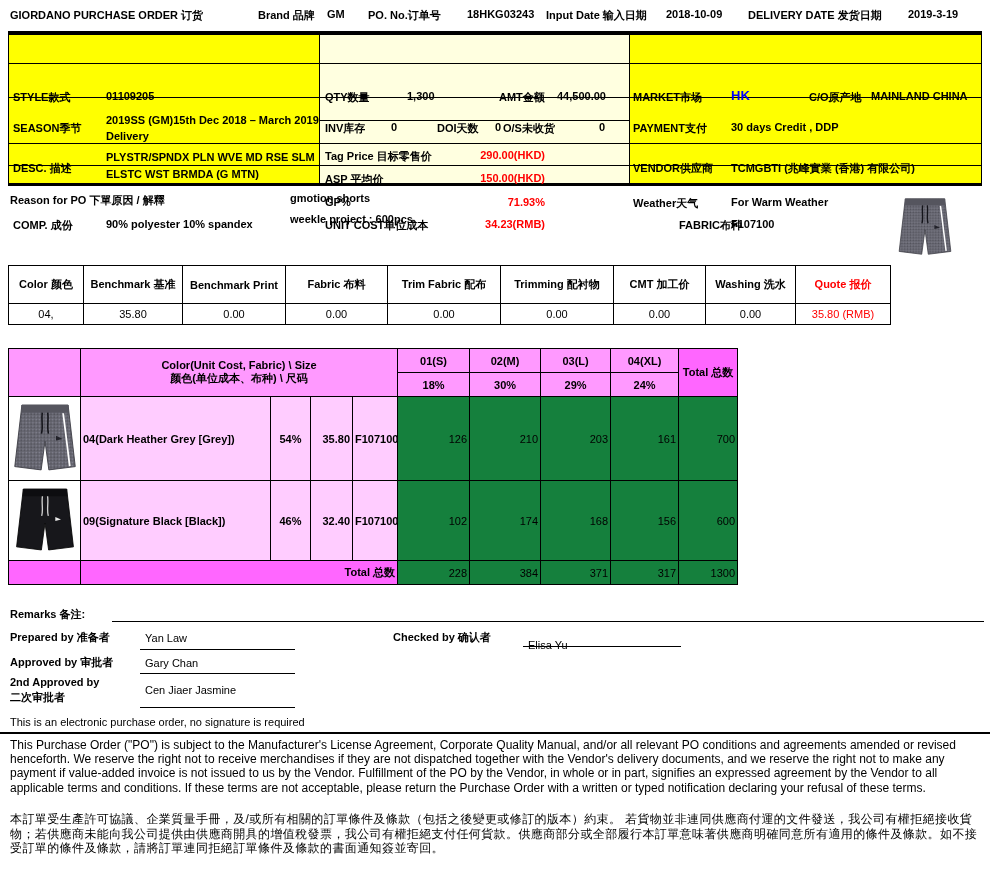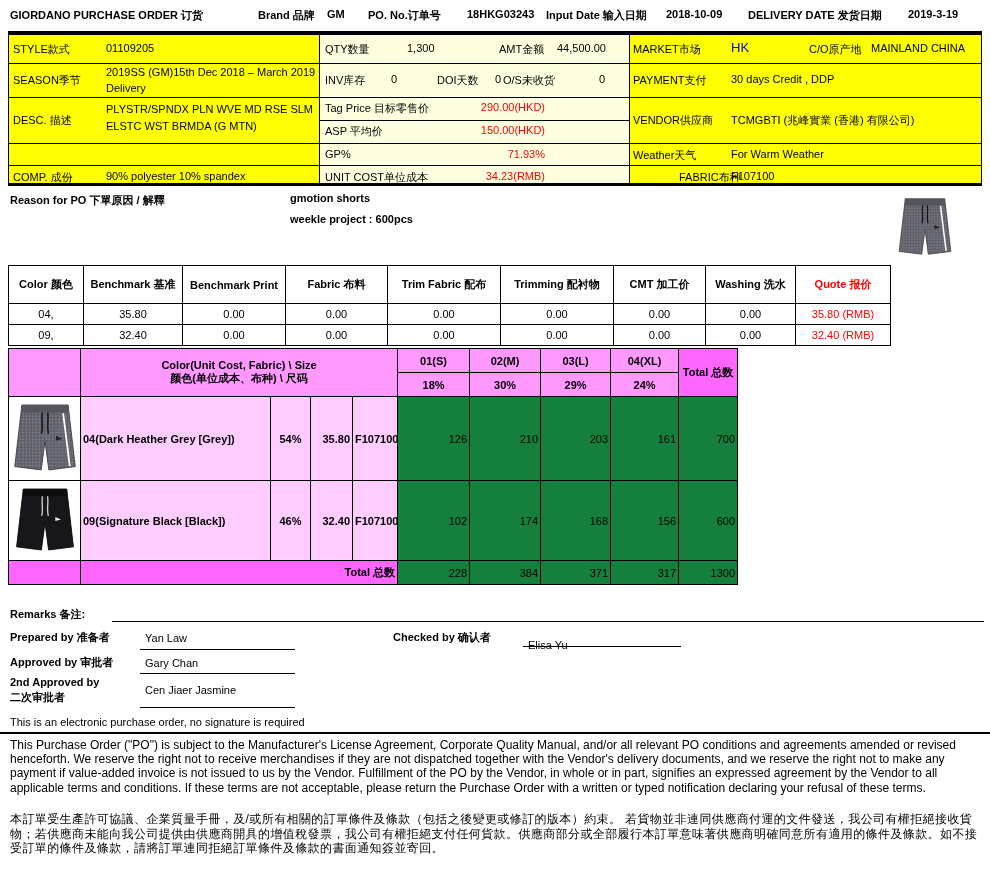--- a/index.html
+++ b/index.html
@@ -19,21 +19,21 @@
 
   
   .info { left:8px; top:34px; width:974px; height:152px; border:1px solid #000; border-bottom:3px solid #000; }
   .info .bg { position:absolute; top:0; height:100%; }
   .bg-left { left:0; width:310px; background:#FFFF00; }
   .bg-mid { left:310px; width:310px; background:#FFFFE0; }
   .bg-right { left:620px; width:352px; background:#FFFF00; }
   .hline { position:absolute; left:0; width:100%; height:1px; background:#000; }
   .hline-mid { position:absolute; left:310px; width:310px; height:1px; background:#000; }
   .vline { position:absolute; top:0; width:1px; height:100%; background:#000; }
-  .info span { position:absolute; font-size:11px; font-weight:normal; white-space:nowrap; }
+  .info span { position:absolute; font-size:11px; font-weight:bold; white-space:nowrap;margin-top:48px; }
   .midval { text-align:right; width:220px; left:316px; }
 
   
   .note { font-size:11px; font-weight:bold; white-space:nowrap; }
 
   
   table { border-collapse:collapse; table-layout:fixed; background:#fff; }
   .ctable { width:882px; }
   .ctable th, .ctable td { border:1px solid #000; font-size:11px; text-align:center; vertical-align:middle; padding:1px 2px; }
   .ctable th { height:38px; font-weight:bold; }
@@ -183,31 +183,20 @@
       <tr>
         <td>04,</td>
         <td>35.80</td>
         <td>0.00</td>
         <td>0.00</td>
         <td>0.00</td>
         <td>0.00</td>
         <td>0.00</td>
         <td>0.00</td>
         <td class="red">35.80 (RMB)</td>
-      </tr>
-      <tr>
-        <td>09,</td>
-        <td>32.40</td>
-        <td>0.00</td>
-        <td>0.00</td>
-        <td>0.00</td>
-        <td>0.00</td>
-        <td>0.00</td>
-        <td>0.00</td>
-        <td class="red">32.40 (RMB)</td>
       </tr>
     </tbody>
       </table>
   </div>
 
   <div class="abs" style="left:8px;top:348px;">
     <table class="ptable">
       <colgroup>
         <col style="width:72px">
           <col style="width:190px">

